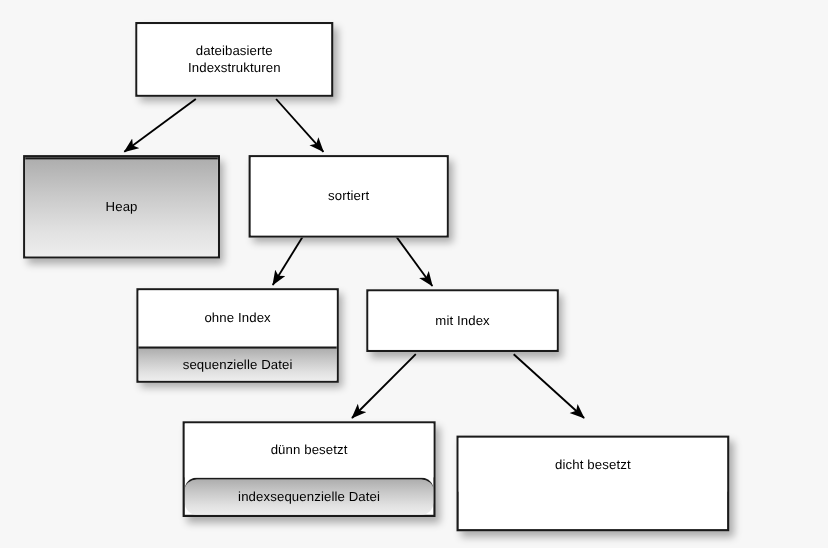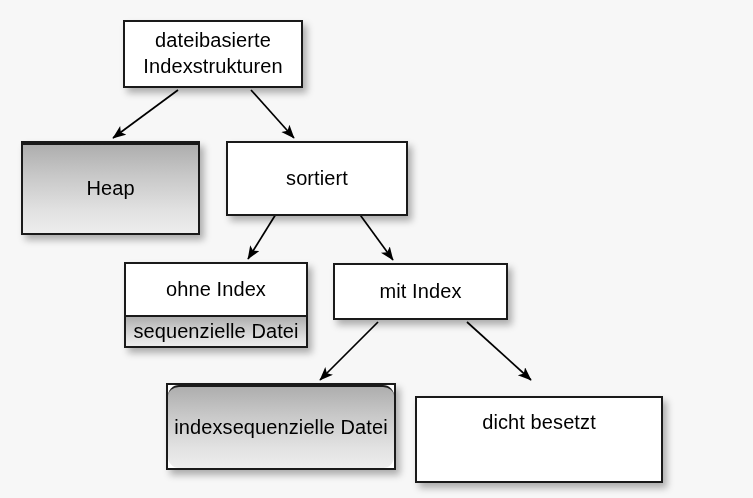--- a/index.html
+++ b/index.html
@@ -36,21 +36,21 @@
     display: flex;
     flex-direction: column;
   }
   .cell {
     box-sizing: border-box;
     display: flex;
     align-items: center;
     justify-content: center;
     text-align: center;
     color: #000000;
-    font-size: 20px;
+    font-size: 12px;
     line-height: 1.28;
     letter-spacing: 0.1px;
     white-space: pre-line;
   }
   .cell.title {
     background: #ffffff;
     flex: 1 1 auto;
   }
   .cell.sub {
     background: linear-gradient(to bottom, #aeaeae 0%, #c8c8c8 35%, #e2e2e2 75%, #ededed 100%);
@@ -89,19 +89,20 @@
         <div class="cell title">sortiert</div>
       </div>
       <div class="node" style="left: 124px; top: 262px; width: 184px; height: 86px;">
         <div class="cell title" style="flex: 0 0 51px;">ohne Index</div>
         <div class="cell sub" style="flex: 1 1 auto;">sequenzielle Datei</div>
       </div>
       <div class="node" style="left: 333px; top: 263px; width: 175px; height: 57px;">
         <div class="cell title">mit Index</div>
       </div>
       <div class="node" style="left: 166px; top: 383px; width: 230px; height: 87px;">
+        <div class="cell title" style="flex: 0 0 49px;">dünn besetzt</div>
         <div class="cell sub" style="flex: 1 1 auto; border-radius: 11px;">indexsequenzielle Datei</div>
       </div>
       <div class="node" style="left: 415px; top: 396px; width: 248px; height: 87px;">
         <div class="cell title" style="flex: 0 0 49px;">dicht besetzt</div>
       </div>
     </div>
 </div>
 
 </body></html>

